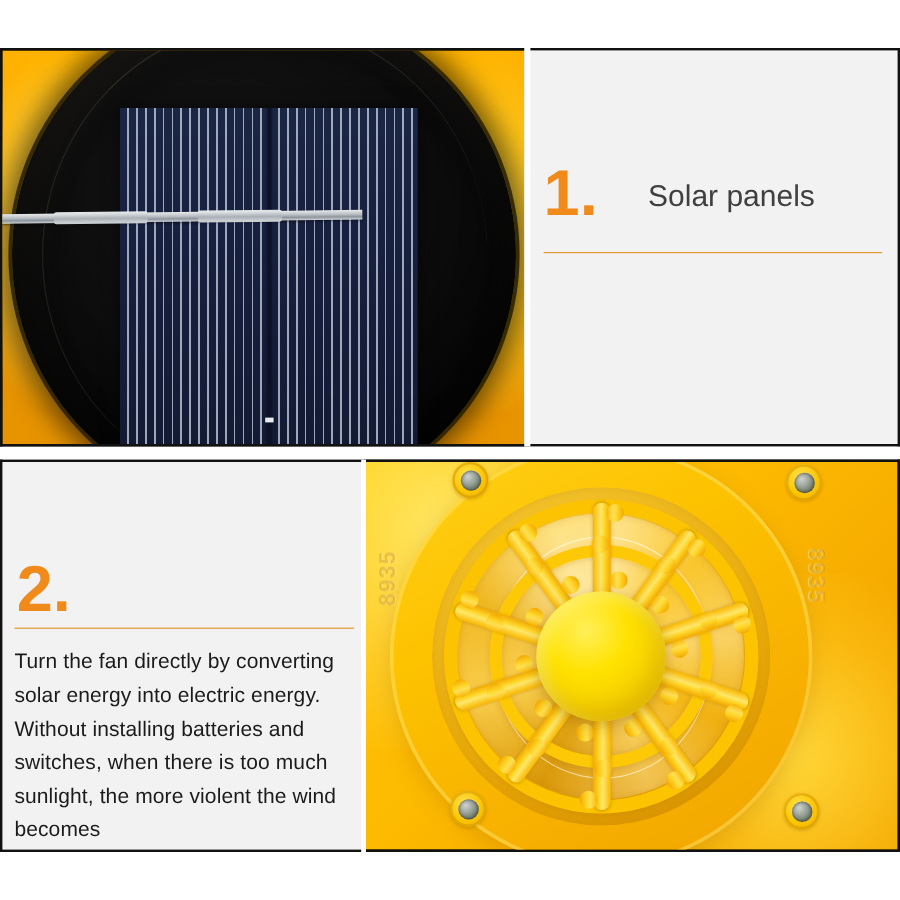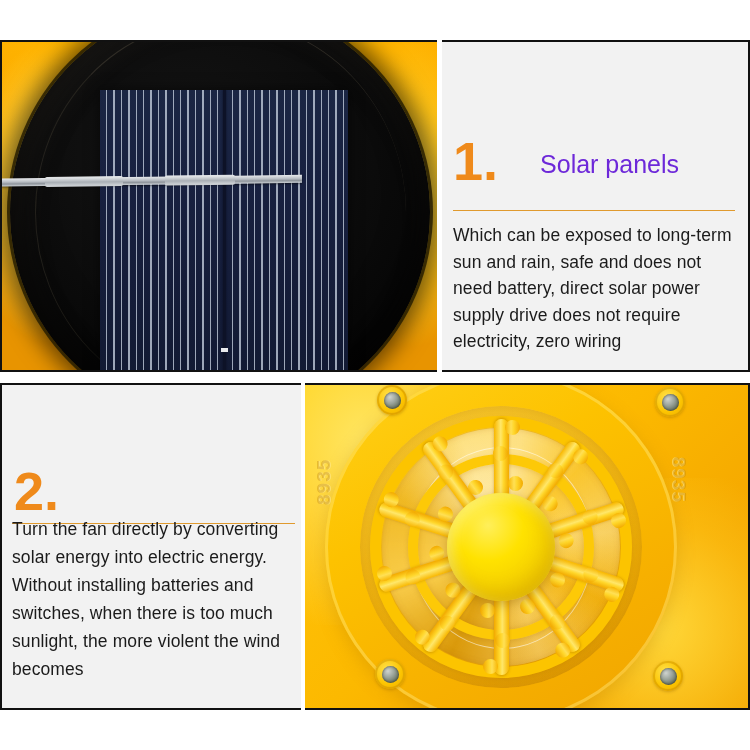--- a/index.html
+++ b/index.html
@@ -179,21 +179,21 @@
   .head-row {
     display: flex;
     align-items: flex-end;
   }
   .num {
     color: #ef8a1b;
     font-weight: bold;
     line-height: 0.8;
   }
   .head-title {
-    color: #6d28d9;
+    color: #404040;
     font-weight: normal;
   }
   .rule {
     height: 1px;
     background: #e09a2e;
   }
   .body-copy {
     color: #1b1b1b;
     letter-spacing: 0.1px;
   }
@@ -203,21 +203,21 @@
   #s1-num  { font-size: 54px; }
   #s1-title{ font-size: 25px; margin-left: 42px; padding-bottom: 4px; }
   #s1-rule { position: absolute; left: 16px; top: 168px; width: 282px; }
   #s1-copy { position: absolute; left: 16px; top: 180px; width: 290px; font-size: 17.5px; line-height: 26.5px; }
 
   
   #s2-head { position: absolute; left: 14px; top: 470px; }
   #s2-num  { font-size: 54px; }
   #s2-title{ font-size: 25px; margin-left: 40px; padding-bottom: 4px; }
   #s2-rule { position: absolute; left: 12px; top: 523px; width: 283px; }
-  #s2-copy { position: absolute; left: 12px; top: 515px; width: 284px; font-size: 17.5px; line-height: 28px; }
+  #s2-copy { position: absolute; left: 12px; top: 537px; width: 284px; font-size: 17.5px; line-height: 28px; }
 
   .sec2-abs { position: absolute; z-index: 8; }
 
   
   .fan-body {
     position: absolute;
     inset: 0;
     background:
       linear-gradient(135deg, #ffd000 0%, #ffc107 18%, #fcb900 45%, #f5a800 75%, #efa100 100%);
     overflow: hidden;
@@ -395,21 +395,20 @@
       </div>
     </div>
 
     <div class="panel-text" id="text-solar">
       <div class="txt-inner">
         <div class="head-row" id="s1-head">
           <span class="num" id="s1-num">1.</span>
           <span class="head-title" id="s1-title">Solar panels</span>
         </div>
         <div class="rule" id="s1-rule"></div>
-        <p class="body-copy" id="s1-copy">Which can be exposed to long-term sun and rain, safe and does not need battery, direct solar power supply drive does not require electricity, zero wiring</p>
       </div>
     </div>
   </div>
   <div id="seam-1"></div>
 
   <div class="section" id="section-2">
 
     <div class="panel-text" id="text-fan"></div>
 
     <div class="panel-photo" id="photo-fan">

